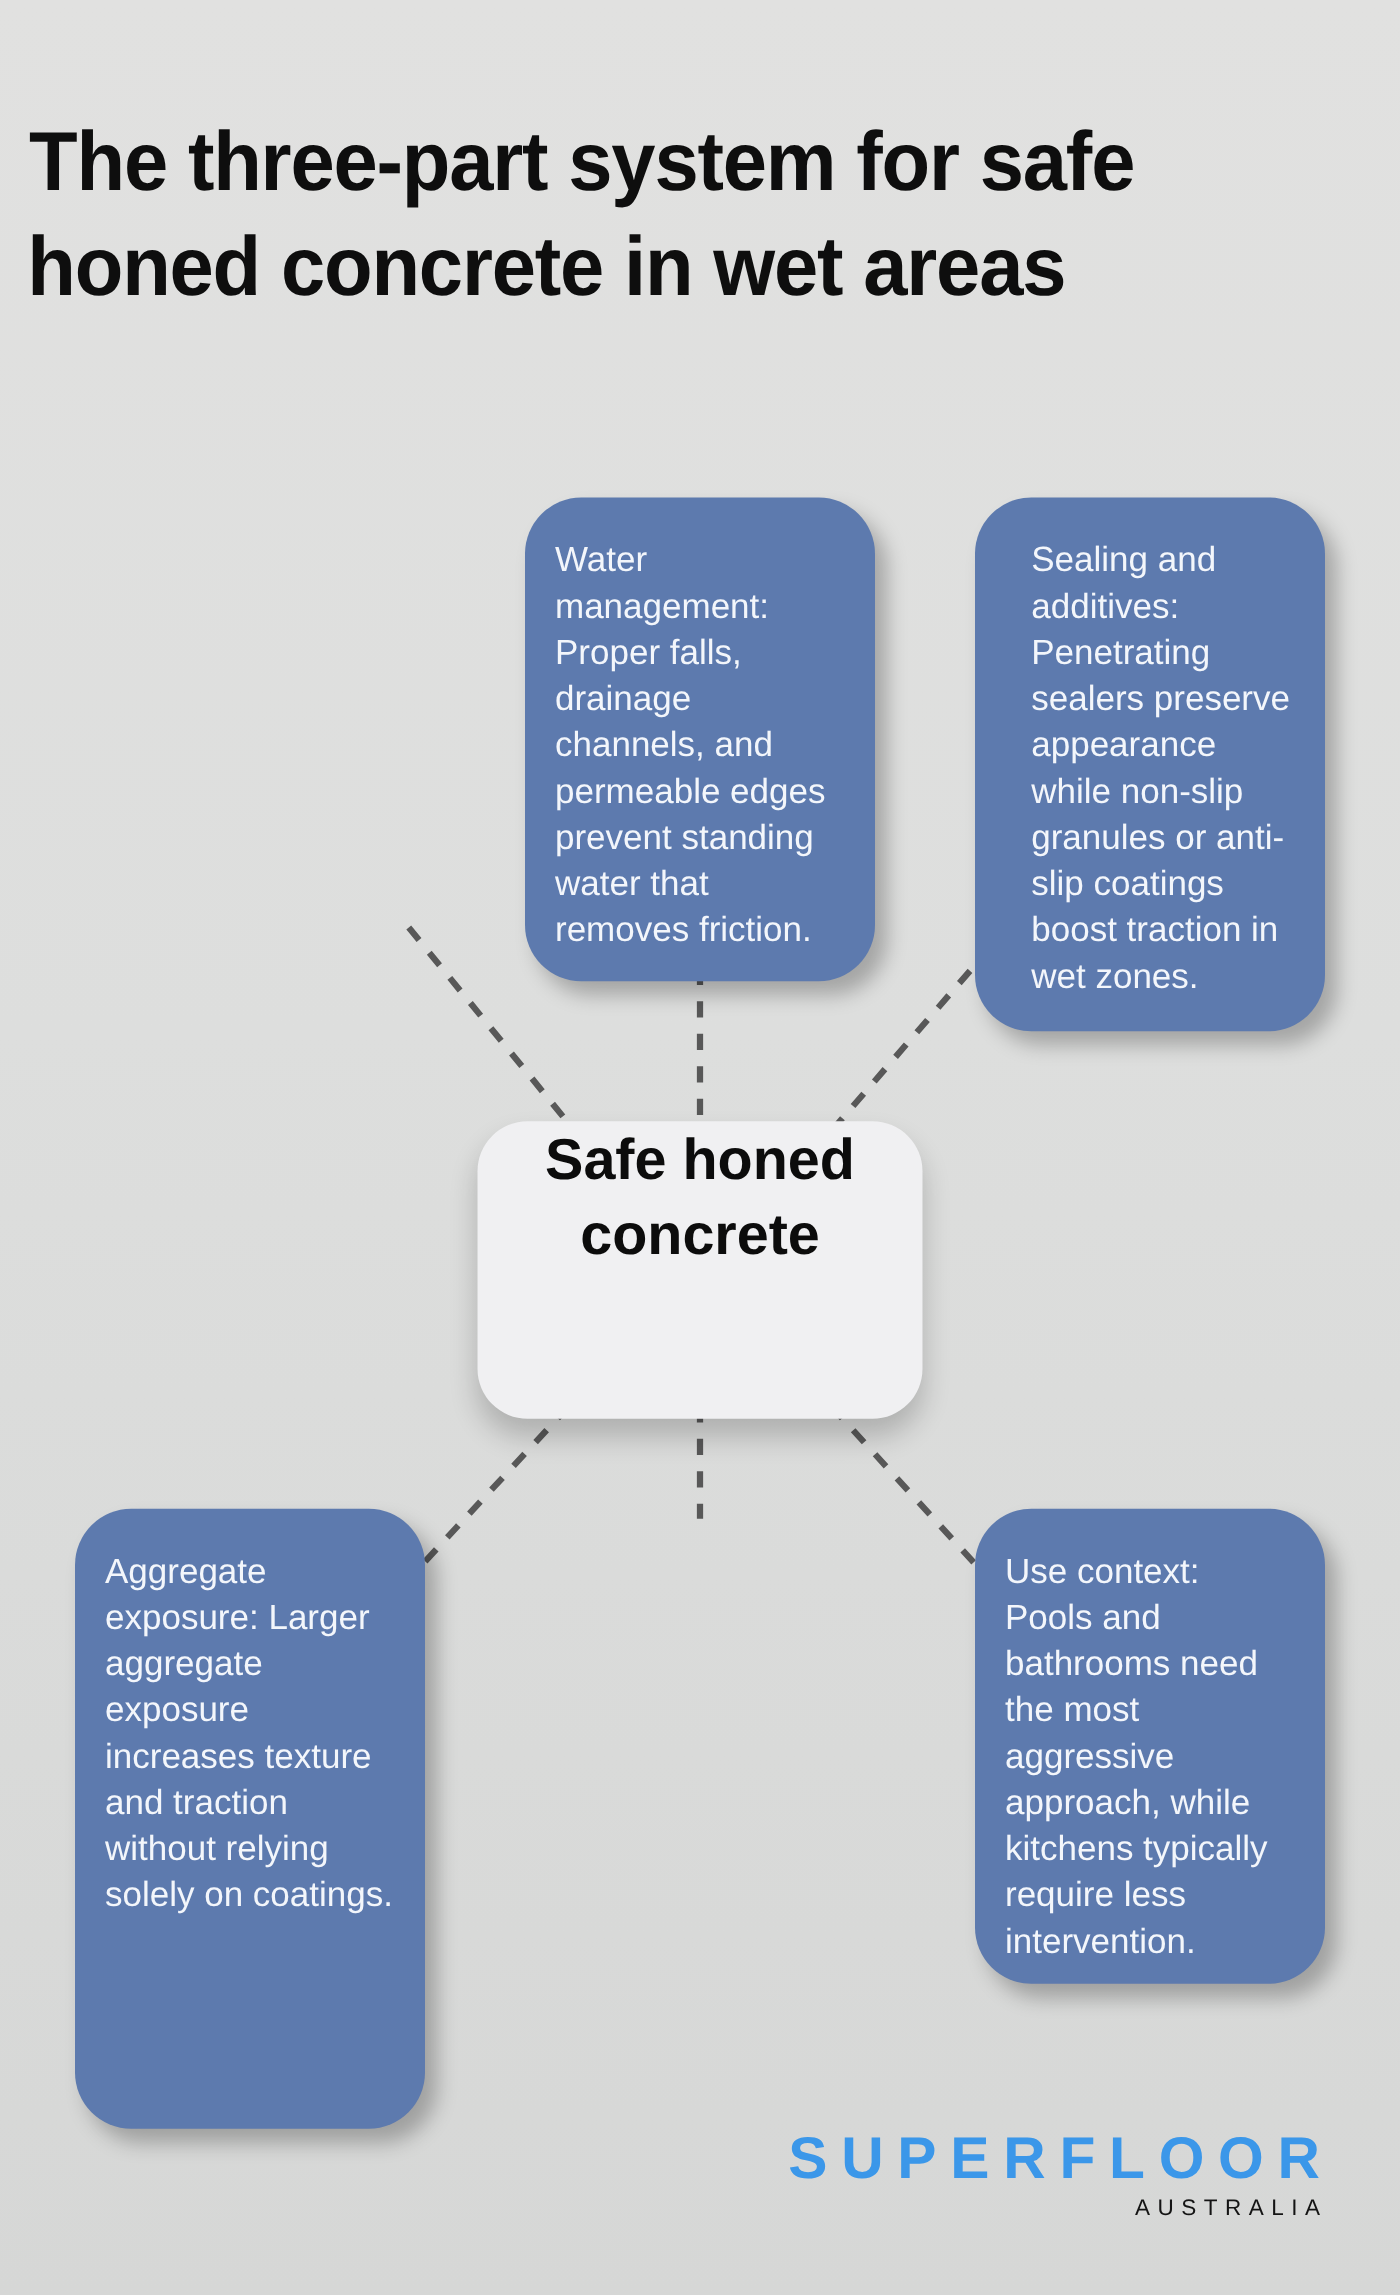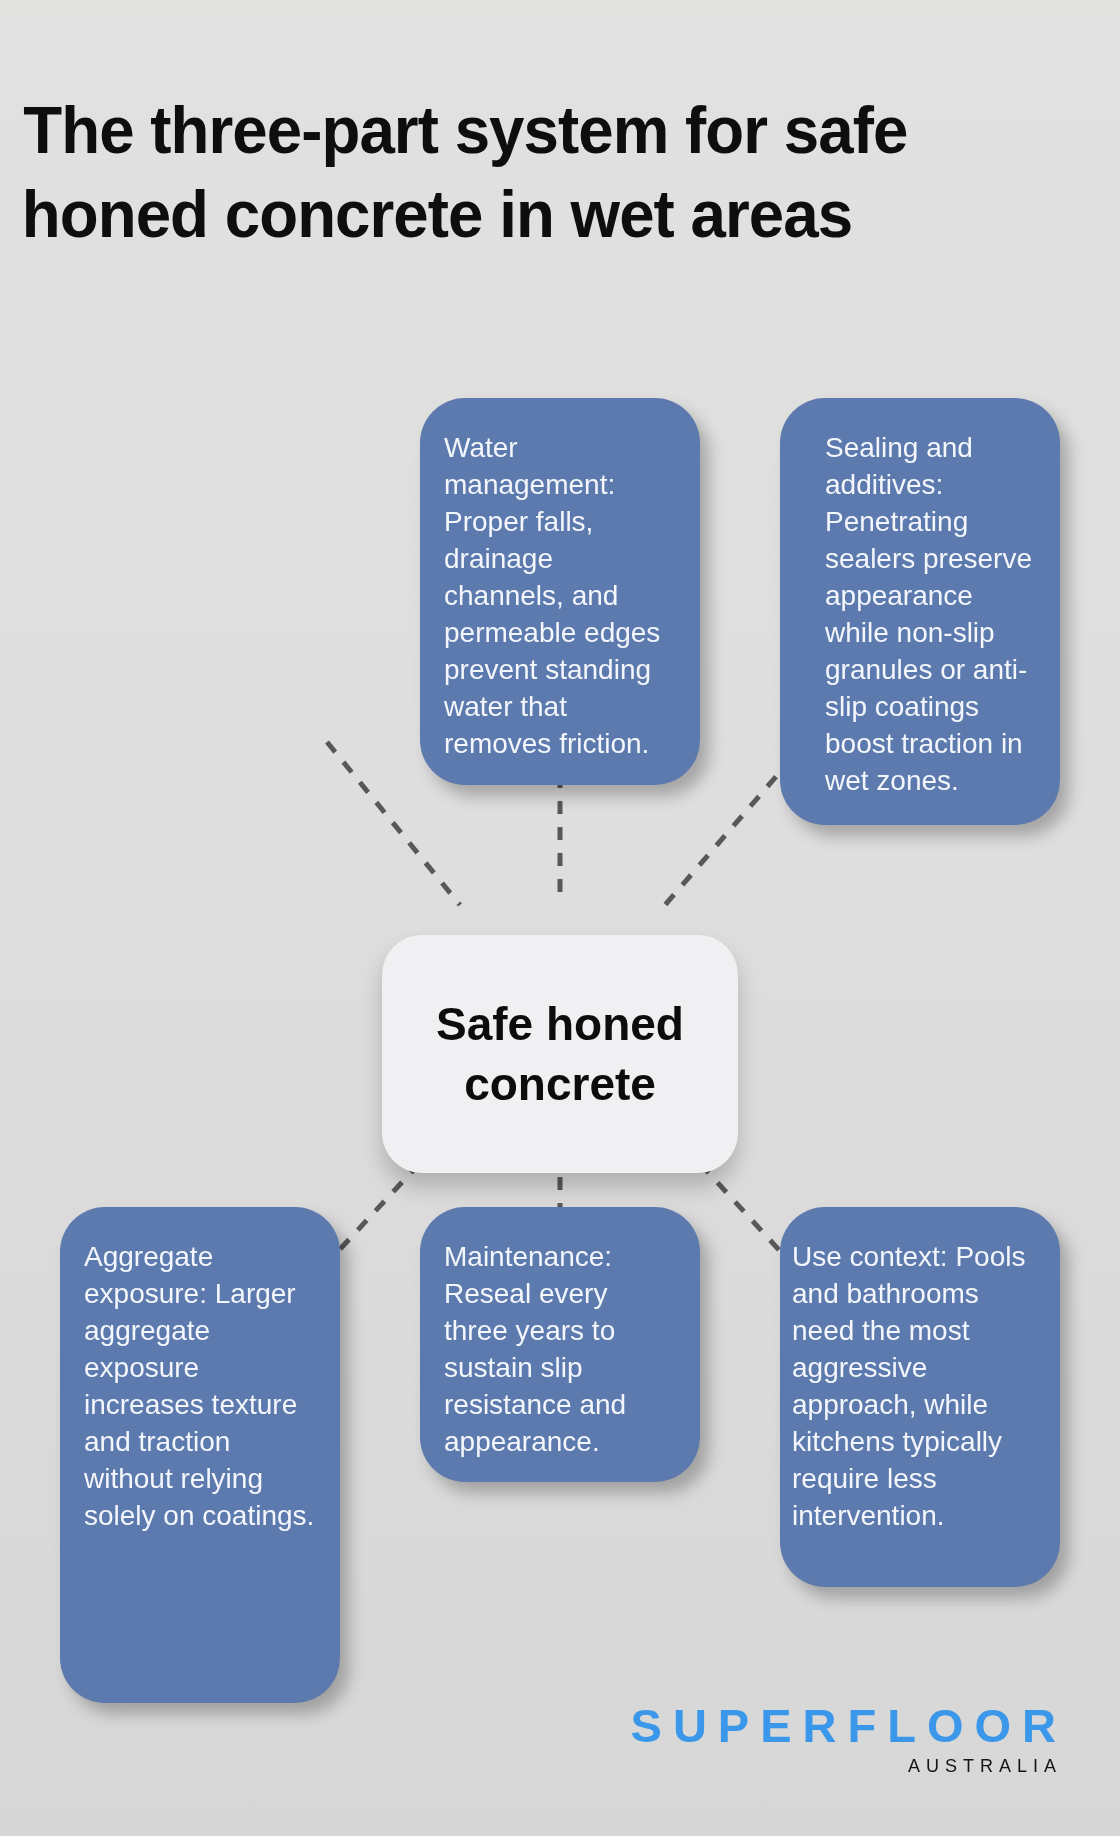--- a/index.html
+++ b/index.html
@@ -58,35 +58,34 @@
     margin:0;
     font-size:28px;
     line-height:37px;
     color:#f3f6fb;
   }
   .node-1{left:60px;top:398px;height:390px;}
   .node-2{left:420px;top:398px;height:387px;}
   .node-3{left:780px;top:398px;height:427px;padding-left:45px;}
   .node-4{left:60px;top:1207px;height:496px;}
   .node-5{left:420px;top:1207px;height:275px;}
-  .node-6{left:780px;top:1207px;height:380px;padding-left:12px;}
+  .node-6{left:780px;top:1207px;height:380px;}
   
   .center-box{
     position:absolute;
     left:382px;top:897px;
     width:356px;height:238px;
     box-sizing:border-box;
     background:#f0f0f2;
     border-radius:40px;
     z-index:2;
     box-shadow:0 14px 22px rgba(0,0,0,0.20);
     display:flex;
-    align-items:center;
+    align-items:flex-start;
     justify-content:center;
-    margin-top:38px;
   }
   .center-label{
     font-size:46px;
     line-height:60px;
     font-weight:700;
     color:#0c0c0c;
     text-align:center;
     width:300px;
   }
   
@@ -144,23 +143,20 @@
   </div>
 
   <div class="center-box">
     <div class="center-label">Safe honed concrete</div>
   </div>
 
   <div class="node node-4">
     <p>Aggregate exposure: Larger aggregate exposure increases texture and traction without relying solely on coatings.</p>
   </div>
 
-  <div class="node node-5">
-    <p>Maintenance: Reseal every three years to sustain slip resistance and appearance.</p>
-  </div>
 
   <div class="node node-6">
     <p>Use context: Pools and bathrooms need the most aggressive approach, while kitchens typically require less intervention.</p>
   </div>
 
   <div class="logo">
     <div class="logo-brand">SUPERFLOOR</div>
     <div class="logo-region">AUSTRALIA</div>
   </div>
 

